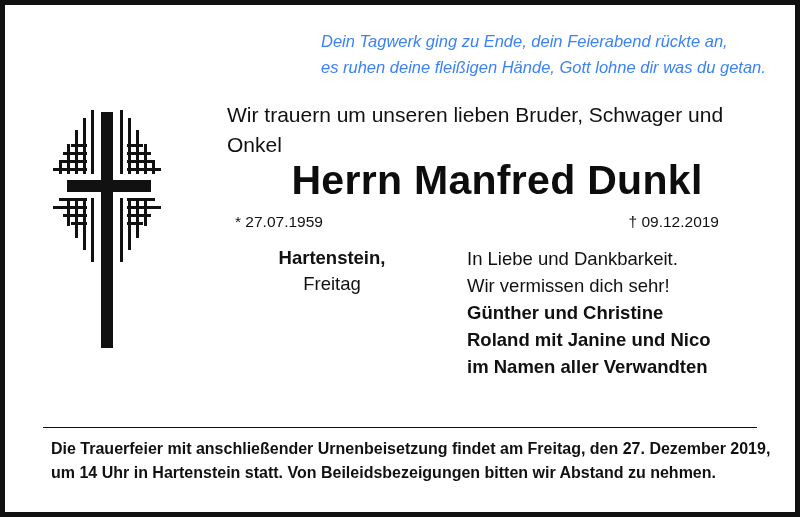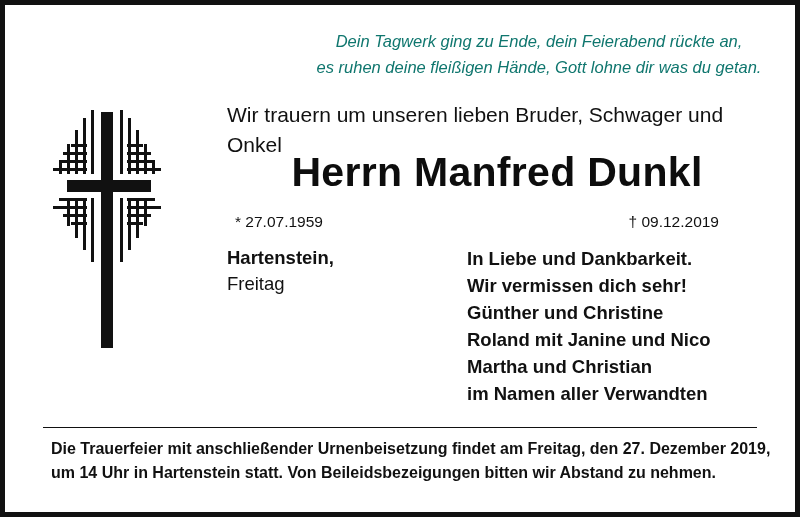--- a/index.html
+++ b/index.html
@@ -24,28 +24,28 @@
     position: absolute;
     left: 0;
     top: 0;
     width: 790px;
     height: 507px;
   }
 
   
   .verse {
     position: absolute;
-    left: 299px;
+    left: 316px;
     top: 24px;
     width: 470px;
-    text-align: center;
+    text-align: left;
     font-style: italic;
     font-size: 16.5px;
     line-height: 1.55;
-    color: #0f766e;
+    color: #3b82f6;
   }
   .verse div { white-space: nowrap; }
 
   
   .cross-wrap {
     position: absolute;
     left: 48px;
     top: 95px;
     width: 140px;
     height: 260px;
@@ -57,21 +57,21 @@
     left: 222px;
     top: 95px;
     width: 530px;
     font-size: 21px;
     line-height: 1.42;
     color: #111;
   }
   .name {
     position: absolute;
     left: 222px;
-    top: 144px;
+    top: 152px;
     width: 540px;
     text-align: center;
     font-size: 41px;
     font-weight: bold;
     letter-spacing: 0.3px;
     color: #0d0d0d;
     white-space: nowrap;
   }
   .dates {
     position: absolute;
@@ -94,34 +94,35 @@
 
   
   .place {
     position: absolute;
     left: 222px;
     top: 240px;
     width: 210px;
     font-size: 18.5px;
     line-height: 1.42;
     color: #111;
+    text-align: center;
   }
   .place .city { font-weight: bold; }
 
   
   .family {
     position: absolute;
     left: 462px;
     top: 240px;
     width: 300px;
     font-size: 18.5px;
     line-height: 1.46;
     color: #111;
   }
-  .family .plain { font-weight: bold; }
+  .family .plain { font-weight: normal; }
   .family .bold { font-weight: bold; }
 
   
   .divider {
     position: absolute;
     left: 38px;
     top: 422px;
     width: 714px;
     height: 1px;
     background: #111;
@@ -218,21 +219,20 @@
     <div class="place">
       <div class="city">Hartenstein,</div>
       <div class="town">Freitag</div>
     </div>
 
     <div class="family">
       <div class="plain">In Liebe und Dankbarkeit.</div>
       <div class="plain">Wir vermissen dich sehr!</div>
       <div class="bold">Günther und Christine</div>
       <div class="bold">Roland mit Janine und Nico</div>
-      <div class="bold">Martha und Christian</div>
       <div class="bold">im Namen aller Verwandten</div>
     </div>
 
     <div class="divider"></div>
 
     <div class="footer">
       <div>Die Trauerfeier mit anschließender Urnenbeisetzung findet am Freitag, den 27. Dezember 2019,</div>
       <div>um 14 Uhr in Hartenstein statt. Von Beileidsbezeigungen bitten wir Abstand zu nehmen.</div>
     </div>
 

